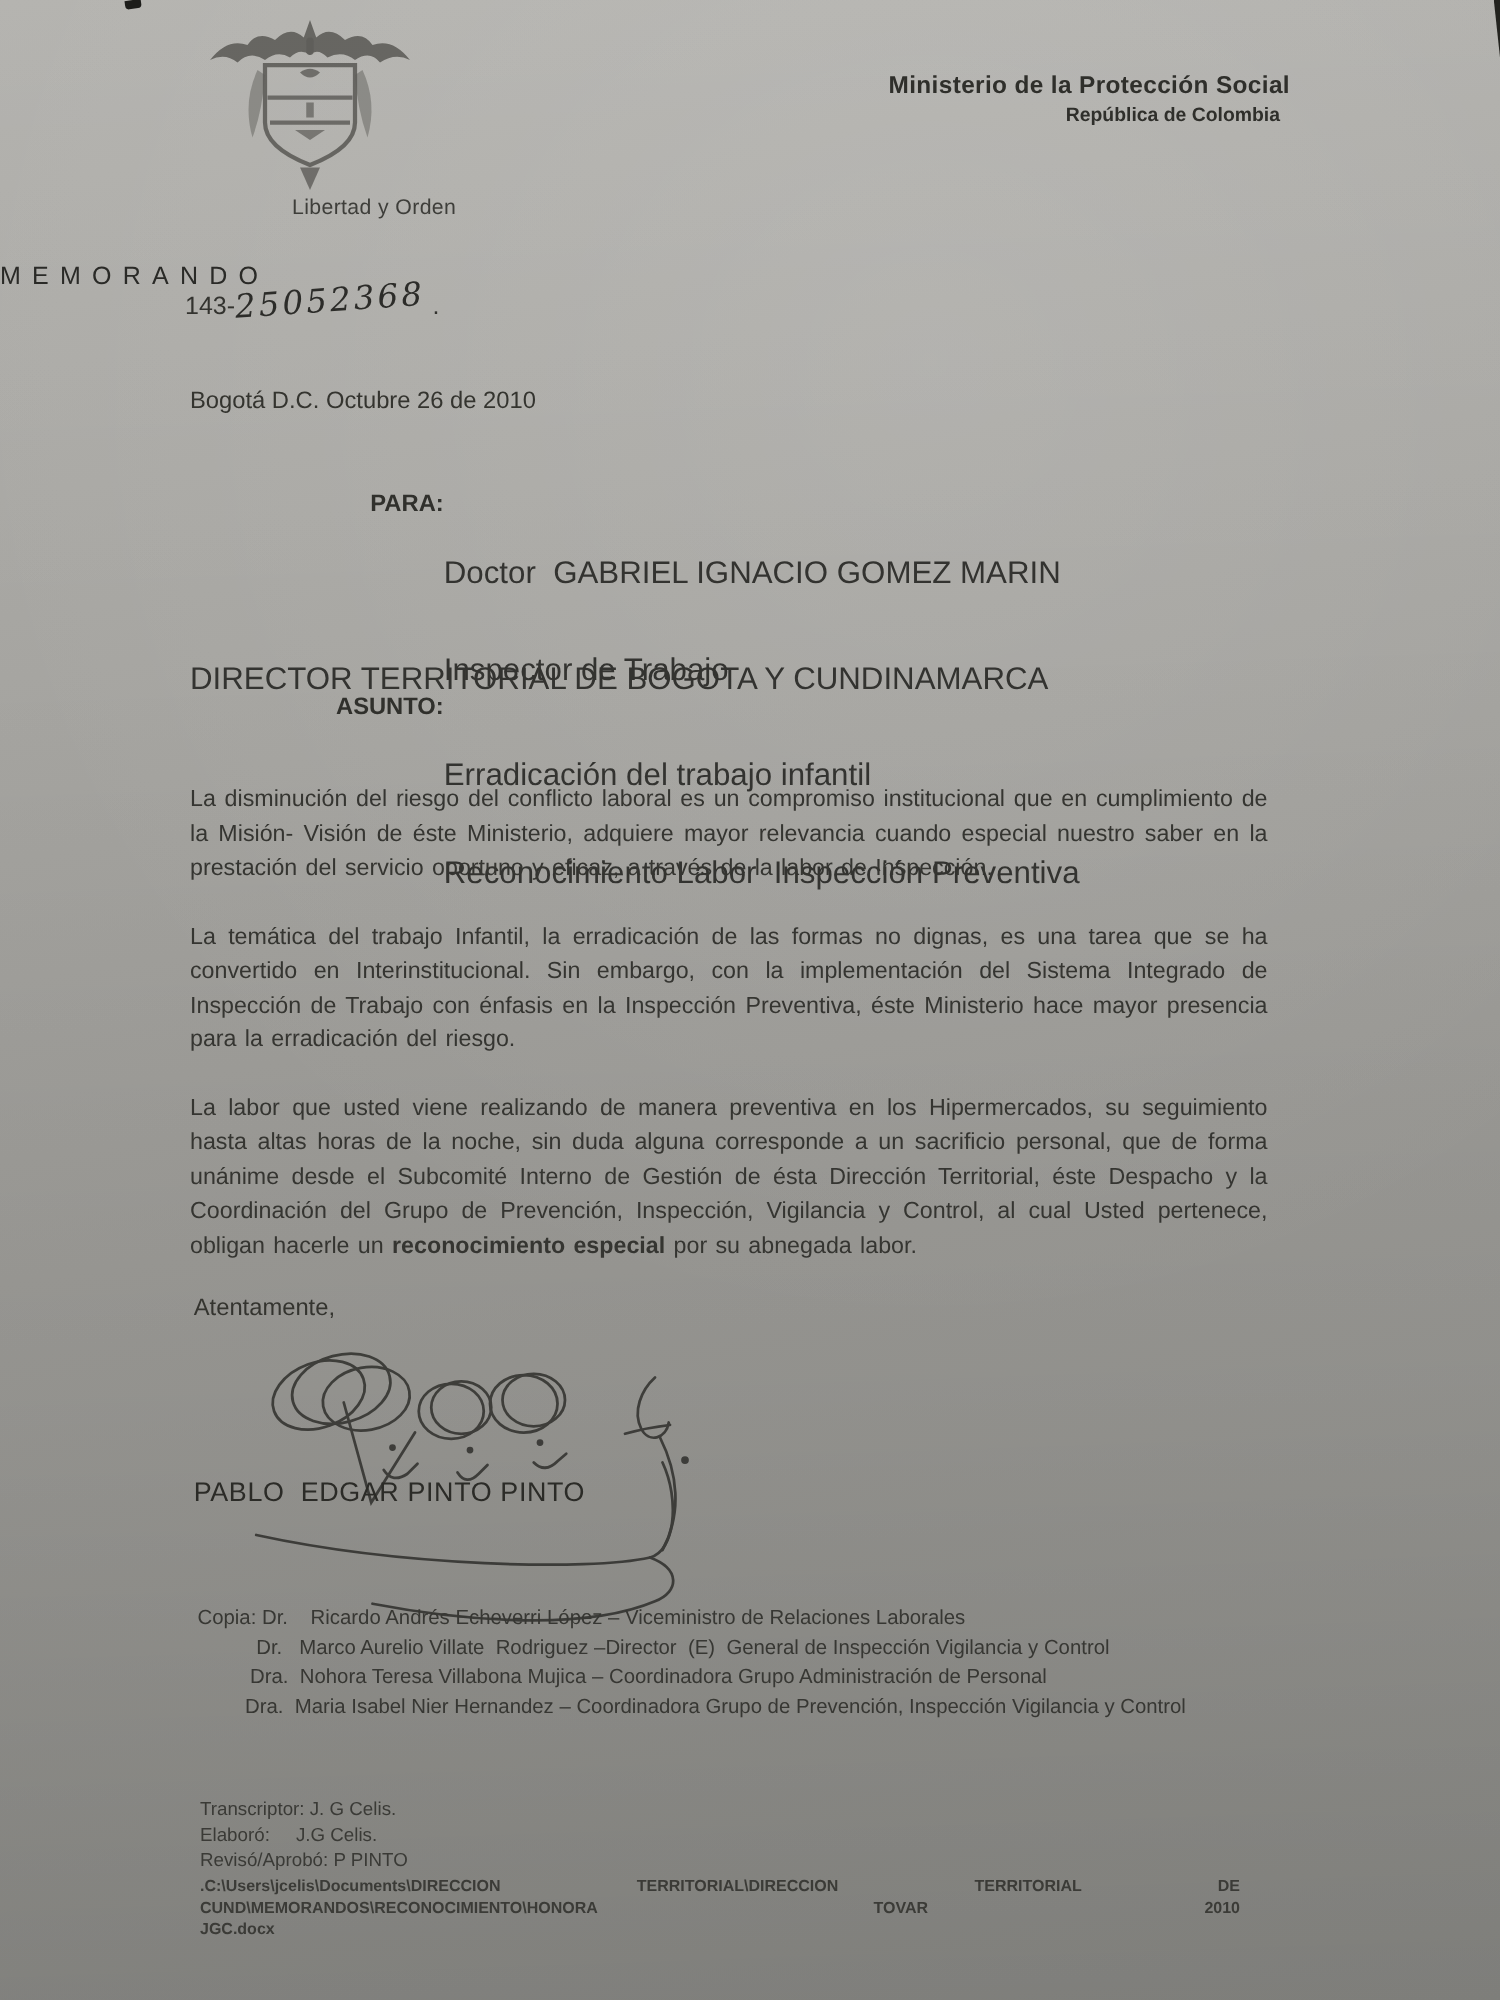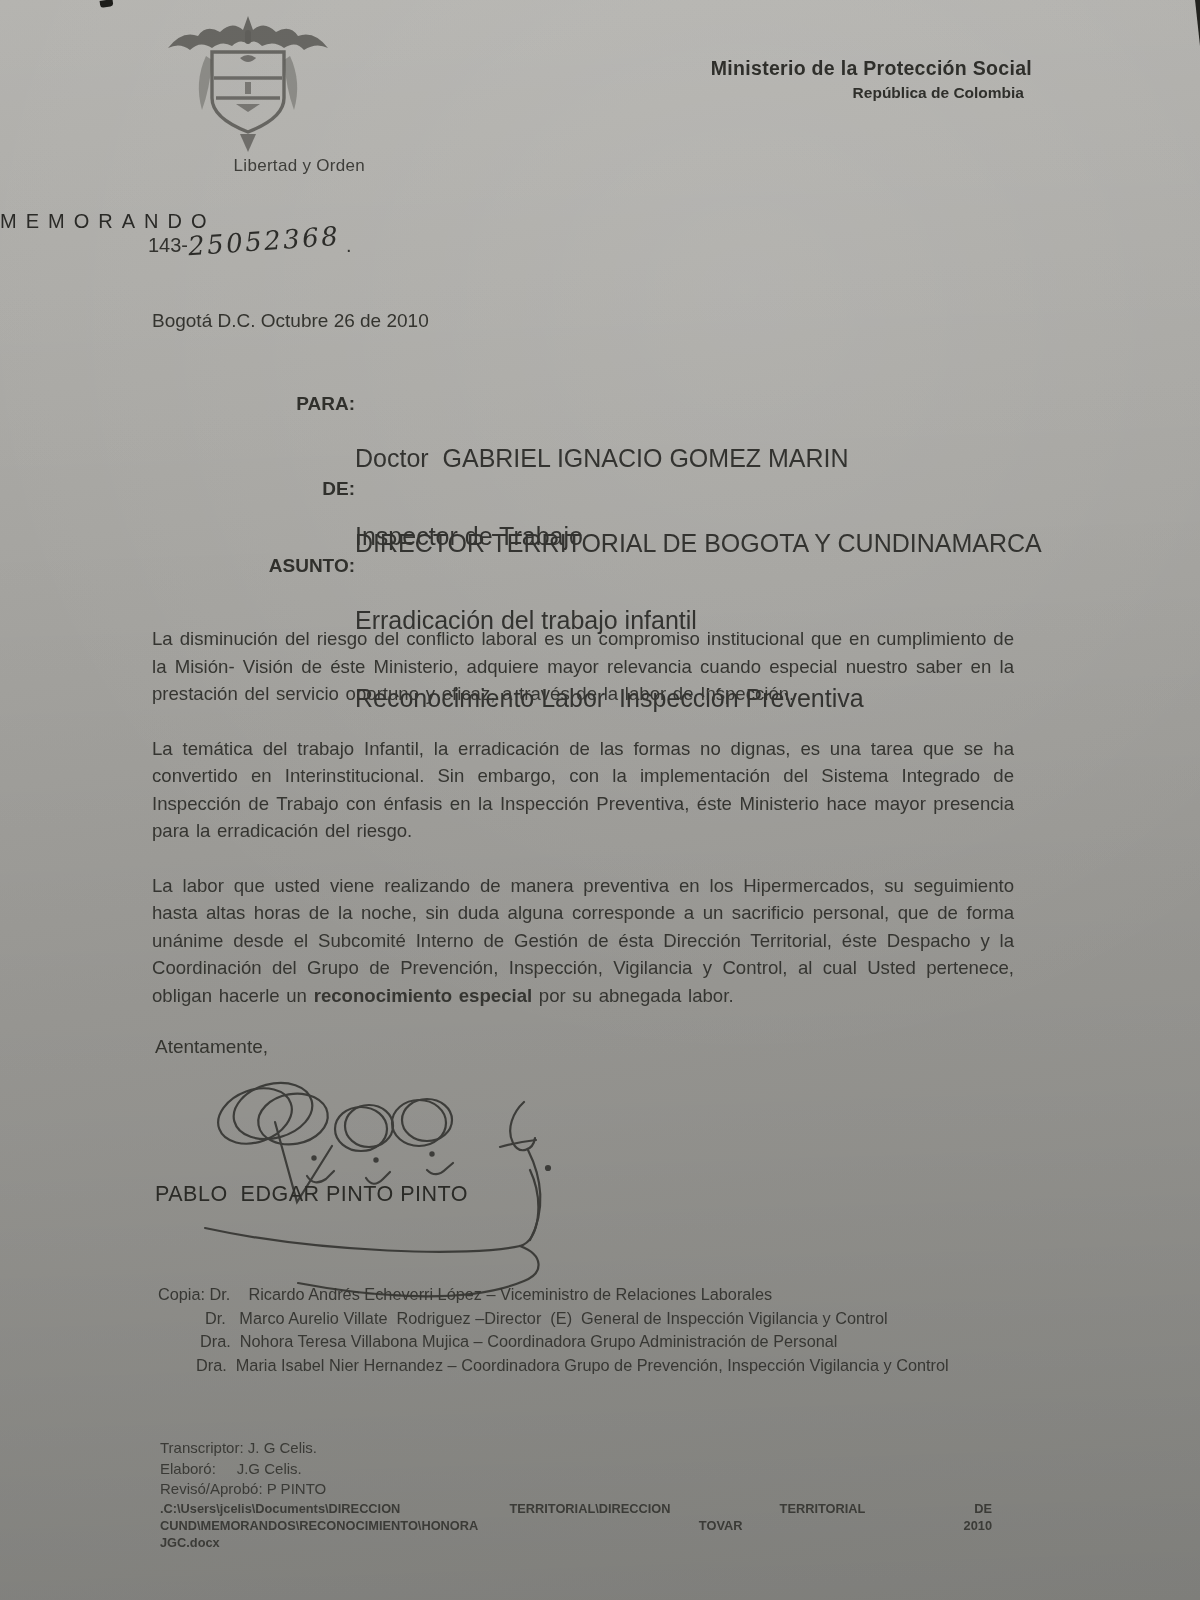--- a/index.html
+++ b/index.html
@@ -119,21 +119,20 @@
 
   <div class="fields">
     <div class="field field-0">
       <div class="field-label">PARA:</div>
       <div class="field-lines">
         <div>Doctor  GABRIEL IGNACIO GOMEZ MARIN</div>
         <div>Inspector de Trabajo</div>
       </div>
     </div>
     <div class="field field-1">
-      <div class="field-label">DE:</div>
       <div class="field-lines">
         <div>DIRECTOR TERRITORIAL DE BOGOTA Y CUNDINAMARCA</div>
       </div>
     </div>
     <div class="field field-2">
       <div class="field-label">ASUNTO:</div>
       <div class="field-lines">
         <div>Erradicación del trabajo infantil</div>
         <div>Reconocimiento Labor  Inspección Preventiva</div>
       </div>

